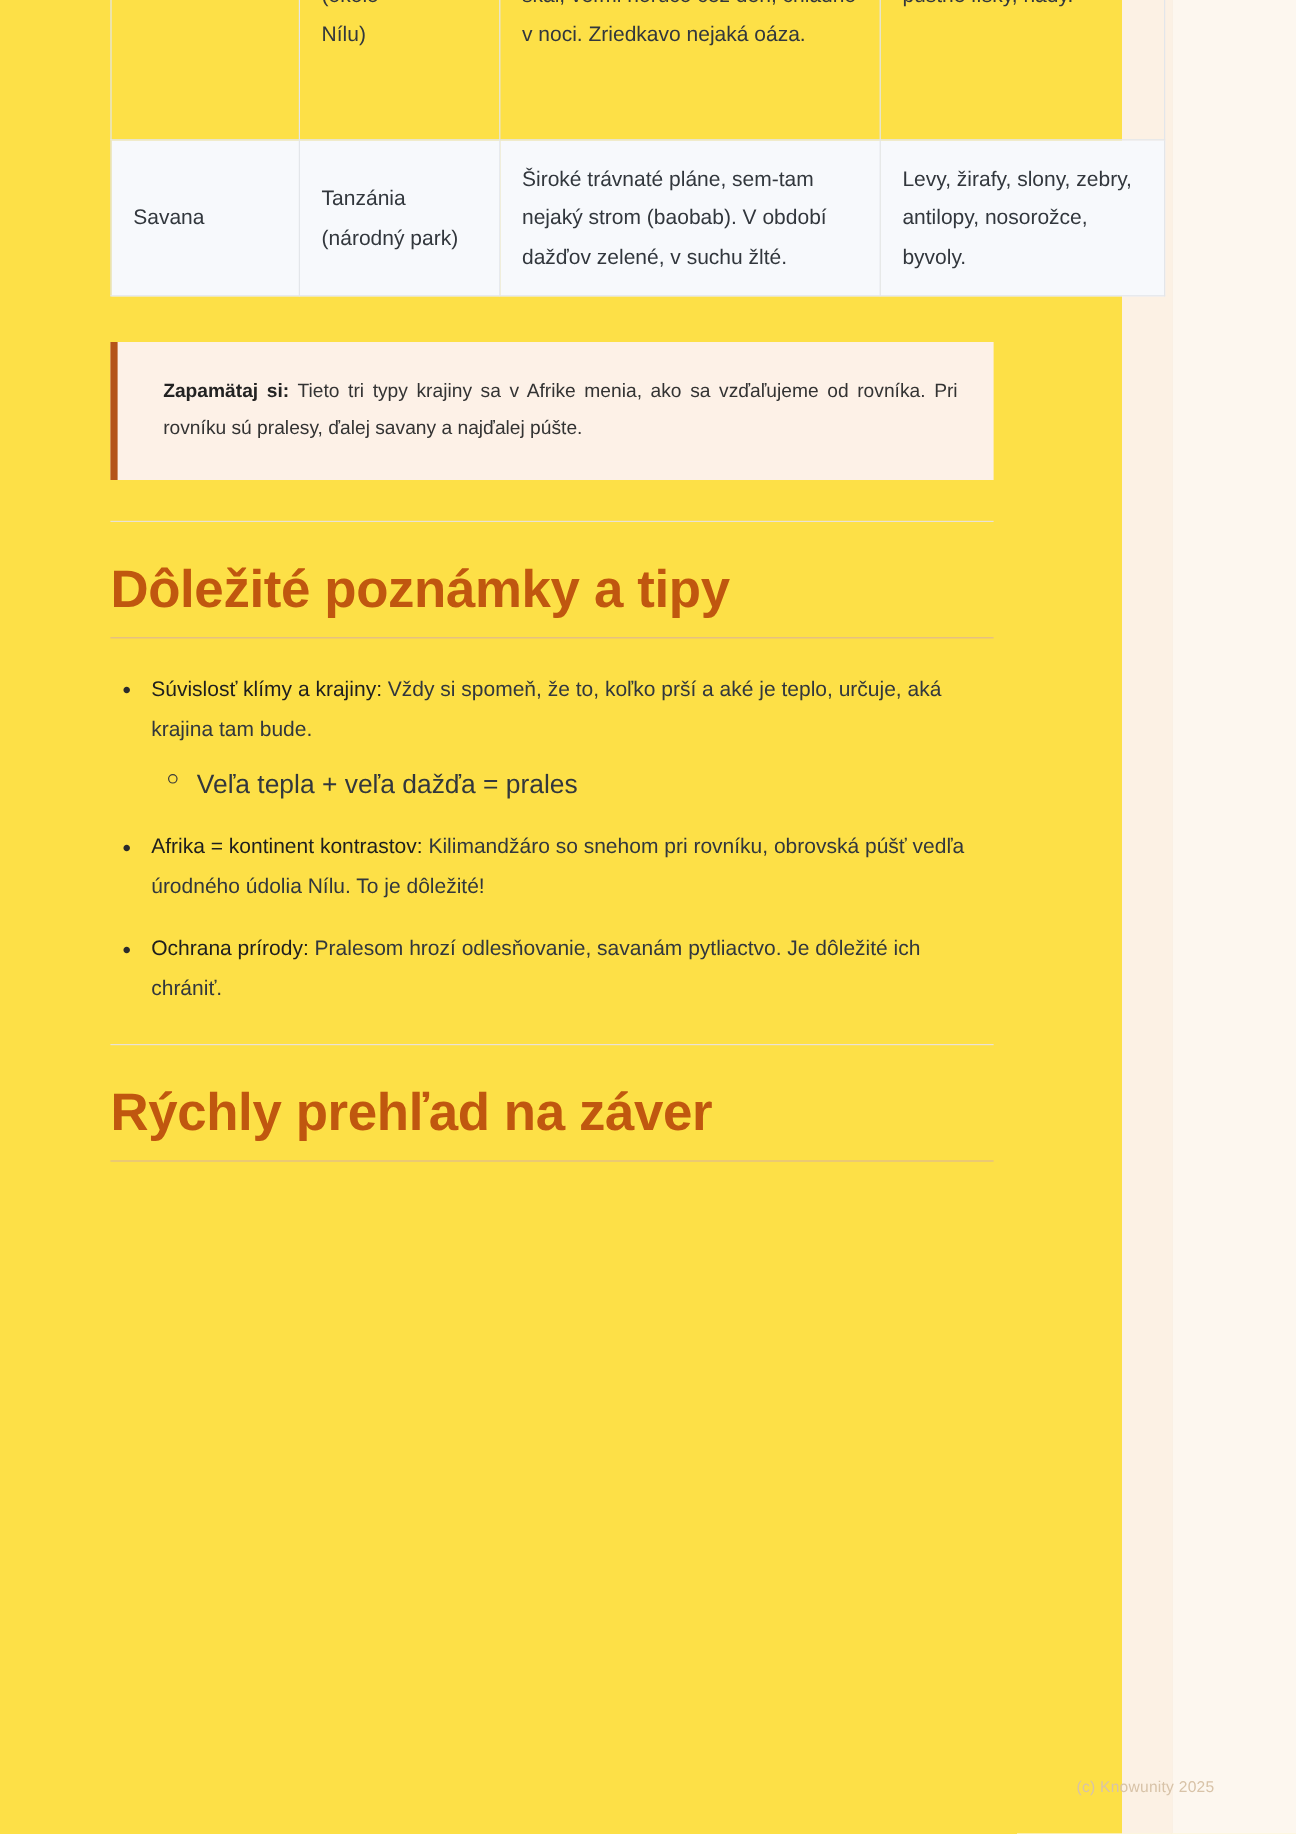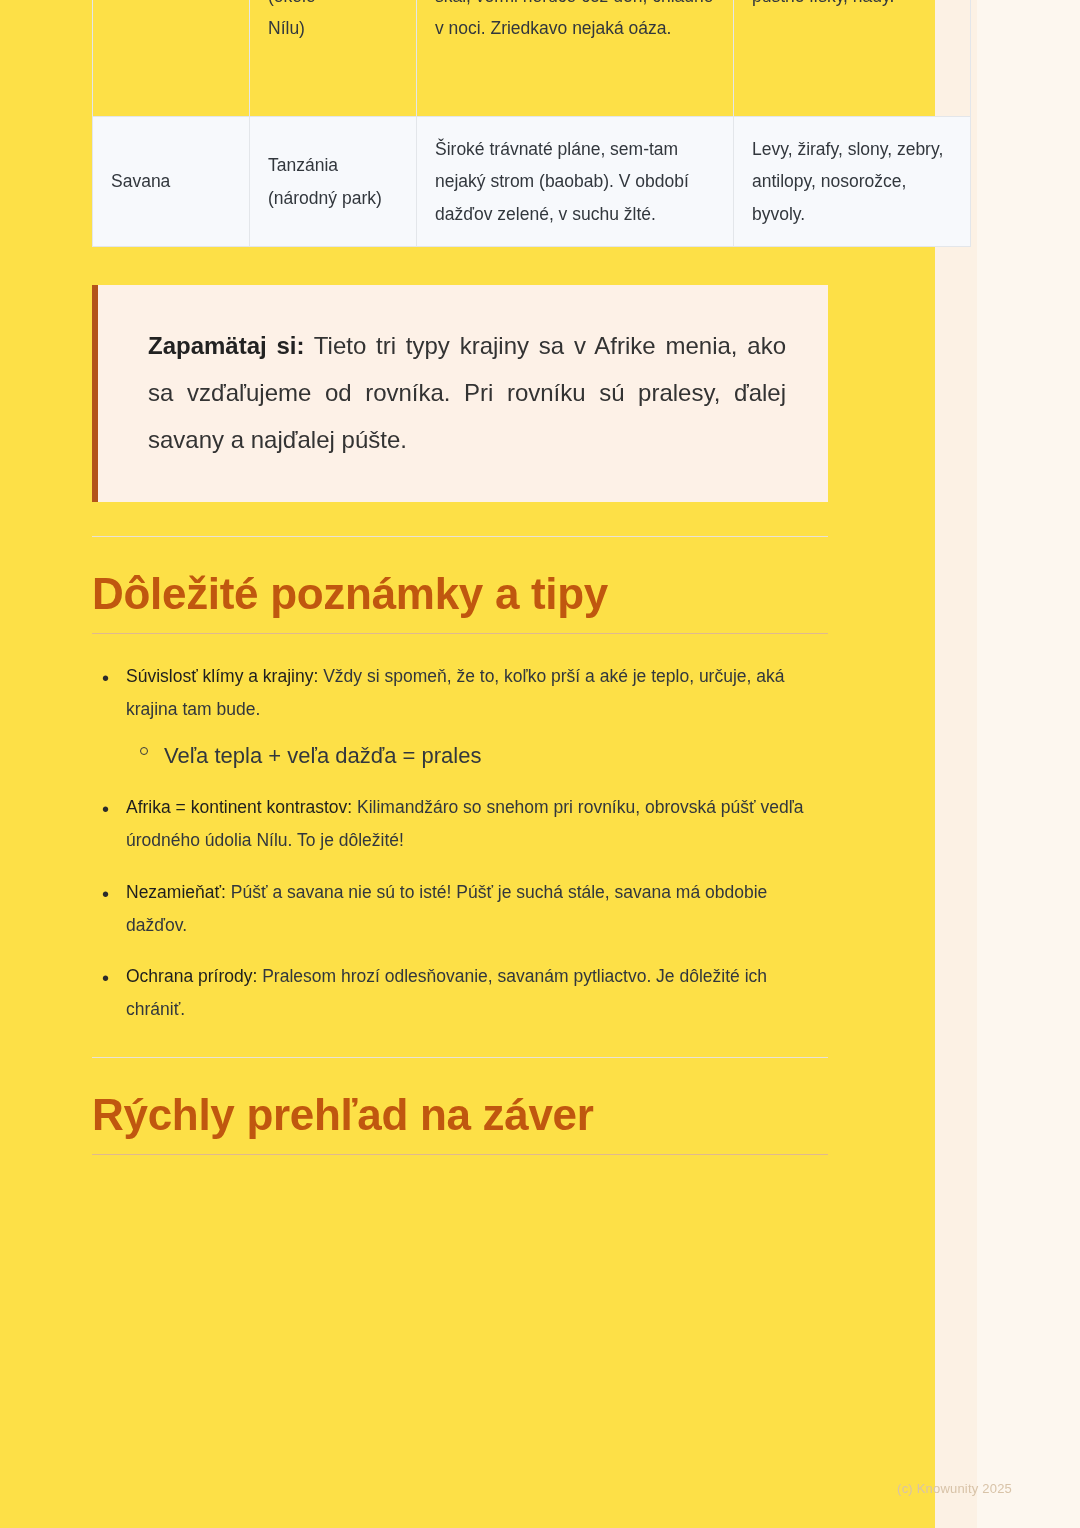--- a/index.html
+++ b/index.html
@@ -82,22 +82,22 @@
   
   .callout {
     margin-top: 38px;
     background: #fdf1e7;
     border-left: 6px solid #b4541a;
     padding: 26px 30px 26px 38px;
     box-sizing: border-box;
     width: 736px;
   }
   .callout p {
-    margin: 12px;
-    font-size: 24px;
+    margin: 0;
+    font-size: 16px;
     line-height: 1.95;
     color: #333;
     text-align: justify;
   }
   .callout b { font-weight: bold; color: #222; }
 
   
   .divider {
     border: none;
     border-top: 1px solid #e9e2d7;
@@ -224,23 +224,20 @@
       <li>
         <b>Súvislosť klímy a krajiny:</b><span> Vždy si spomeň, že to, koľko prší a aké je teplo, určuje, aká krajina tam bude.</span>
         <ul class="sub">
           <li>Veľa tepla + veľa dažďa = prales</li>
         </ul>
       </li>
       <li>
         <b>Afrika = kontinent kontrastov:</b><span> Kilimandžáro so snehom pri rovníku, obrovská púšť vedľa úrodného údolia Nílu. To je dôležité!</span>
       </li>
       <li>
-        <b>Nezamieňať:</b><span> Púšť a savana nie sú to isté! Púšť je suchá stále, savana má obdobie dažďov.</span>
-      </li>
-      <li>
         <b>Ochrana prírody:</b><span> Pralesom hrozí odlesňovanie, savanám pytliactvo. Je dôležité ich chrániť.</span>
       </li>
     </ul>
 
     <hr class="bottom-divider">
 
     <h2 class="section-title">Rýchly prehľad na záver</h2>
     <hr class="title-rule">
 
   </div>

